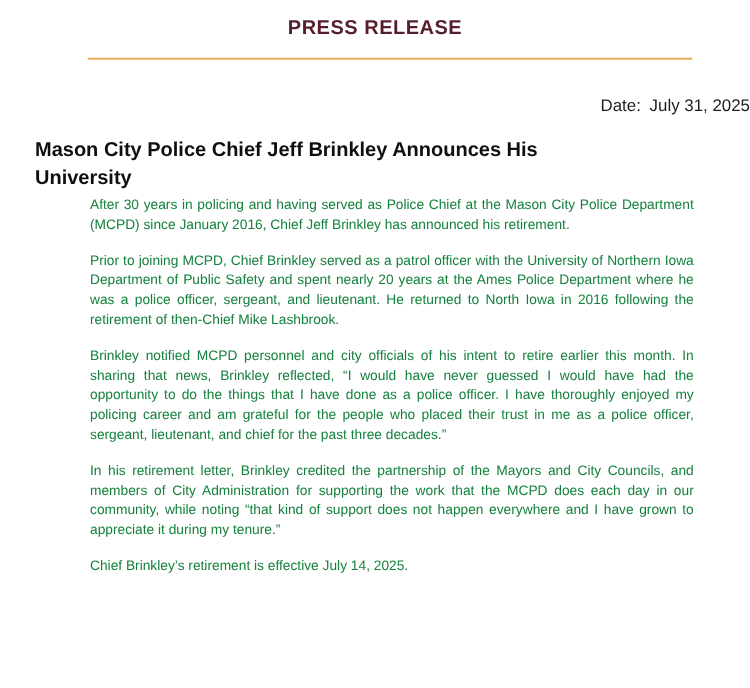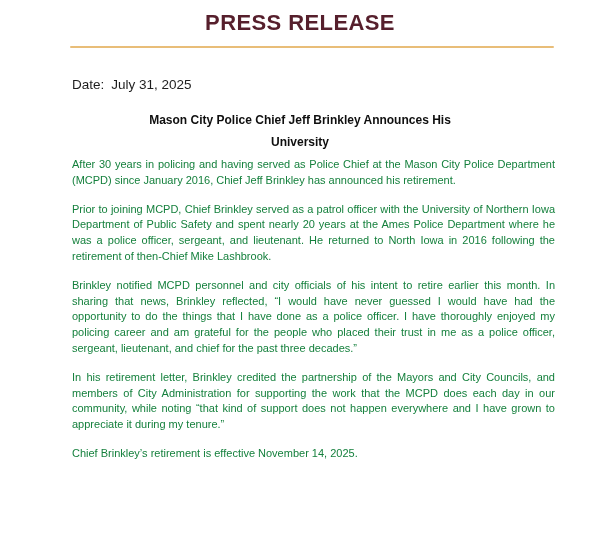--- a/index.html
+++ b/index.html
@@ -14,45 +14,45 @@
     background: #ffffff;
     font-family: "Liberation Sans", sans-serif;
     color: #1e1e1e;
     overflow: hidden;
   }
   .masthead {
     margin: 0;
     padding-top: 12px;
     text-align: center;
     color: #561f2c;
-    font-size: 22px;
+    font-size: 16px;
     font-weight: bold;
     letter-spacing: 0.4px;
     line-height: 21px;
   }
   .divider {
     height: 2px;
     width: 484px;
     margin: 13px 0 0 70px;
     background: linear-gradient(to bottom, #f2d49a, #dfa757, #f2d49a);
     border-radius: 1px;
   }
   .meta {
     margin: 29px 0 0 72px;
     font-size: 13.5px;
     line-height: 16px;
     color: #1e1e1e;
+    text-align: right;
   }
   .meta-row { white-space: nowrap; }
   .gap-date { margin-left: 7px; }
   .gap-contact { margin-left: 23px; }
   .doc-title {
     margin: 17px 28px 0 28px;
-    text-align: center;
-    font-size: 12px;
+    font-size: 16px;
     line-height: 21.5px;
     font-weight: bold;
     color: #0f0f0f;
   }
   .body-copy {
     margin: 4px 0 0 72px;
     width: 483px;
     font-size: 11px;
     line-height: 15.8px;
     text-align: justify;
@@ -80,16 +80,16 @@
   <h2 class="doc-title">
     <span>Mason City Police Chief Jeff Brinkley Announces His</span><br>
     <span>University</span>
   </h2>
 
   <div class="body-copy">
     <p>After 30 years in policing and having served as Police Chief at the Mason City Police Department (MCPD) since January 2016, Chief Jeff Brinkley has announced his retirement.</p>
     <p>Prior to joining MCPD, Chief Brinkley served as a patrol officer with the University of Northern Iowa Department of Public Safety and spent nearly 20 years at the Ames Police Department where he was a police officer, sergeant, and lieutenant. He returned to North Iowa in 2016 following the retirement of then-Chief Mike Lashbrook.</p>
     <p>Brinkley notified MCPD personnel and city officials of his intent to retire earlier this month. In sharing that news, Brinkley reflected, “I would have never guessed I would have had the opportunity to do the things that I have done as a police officer. I have thoroughly enjoyed my policing career and am grateful for the people who placed their trust in me as a police officer, sergeant, lieutenant, and chief for the past three decades.”</p>
     <p>In his retirement letter, Brinkley credited the partnership of the Mayors and City Councils, and members of City Administration for supporting the work that the MCPD does each day in our community, while noting “that kind of support does not happen everywhere and I have grown to appreciate it during my tenure.”</p>
-    <p>Chief Brinkley’s retirement is effective November 14, 2025.</p>
+    <p>Chief Brinkley’s retirement is effective July 14, 2025.</p>
   </div>
 
 </div>
 
 </body></html>

